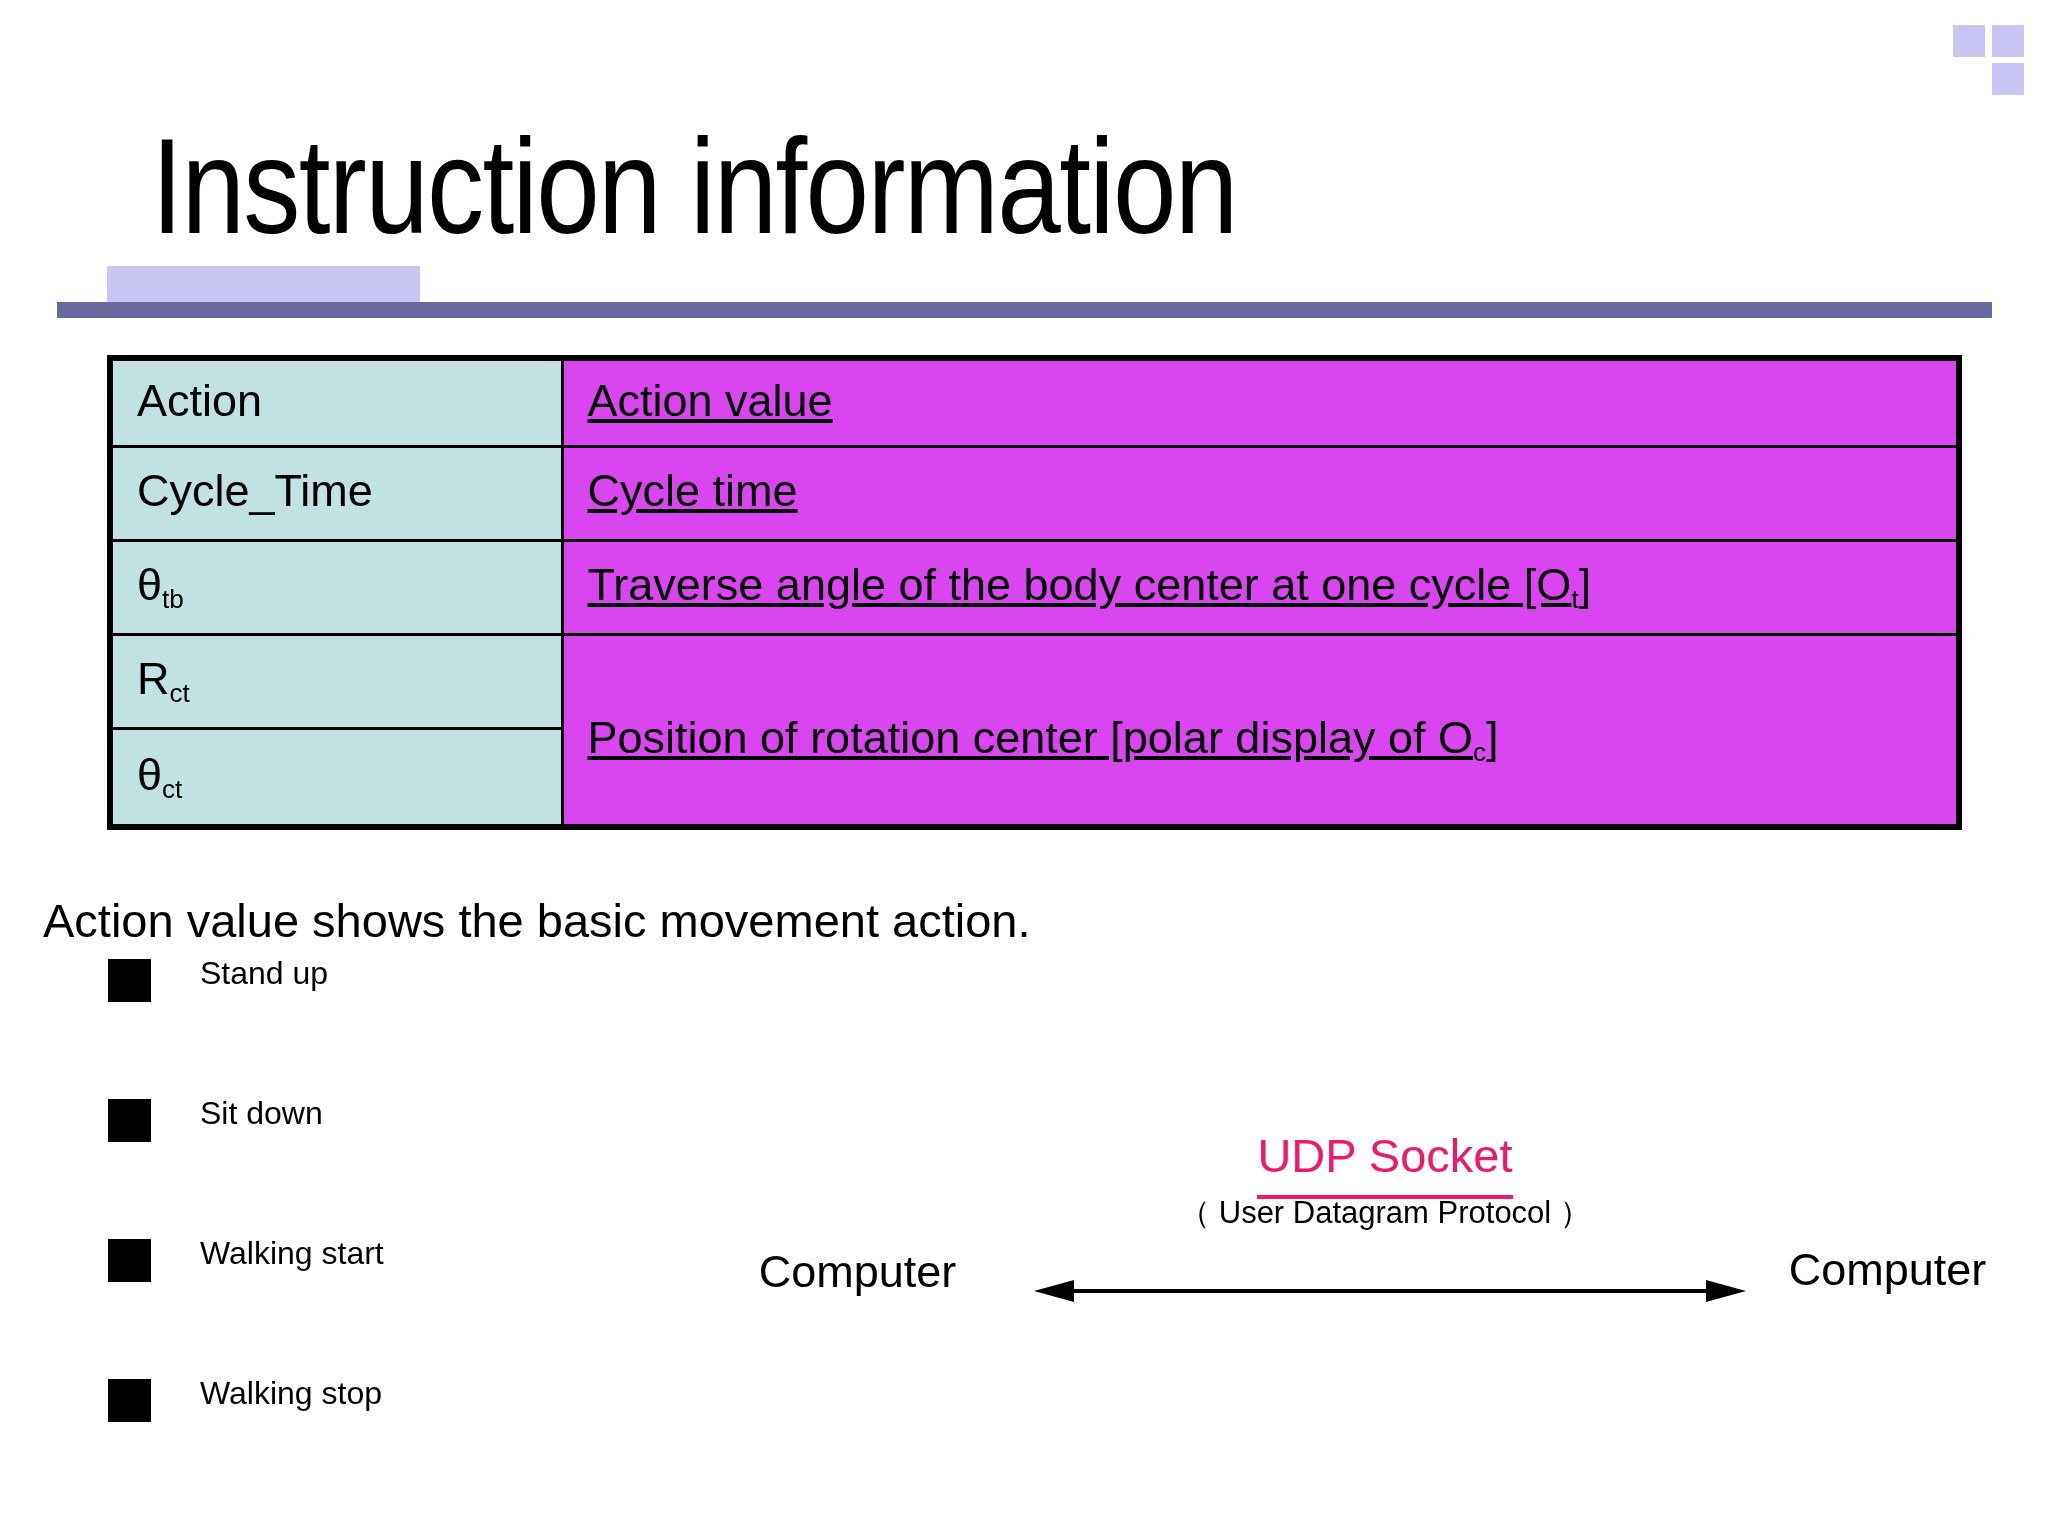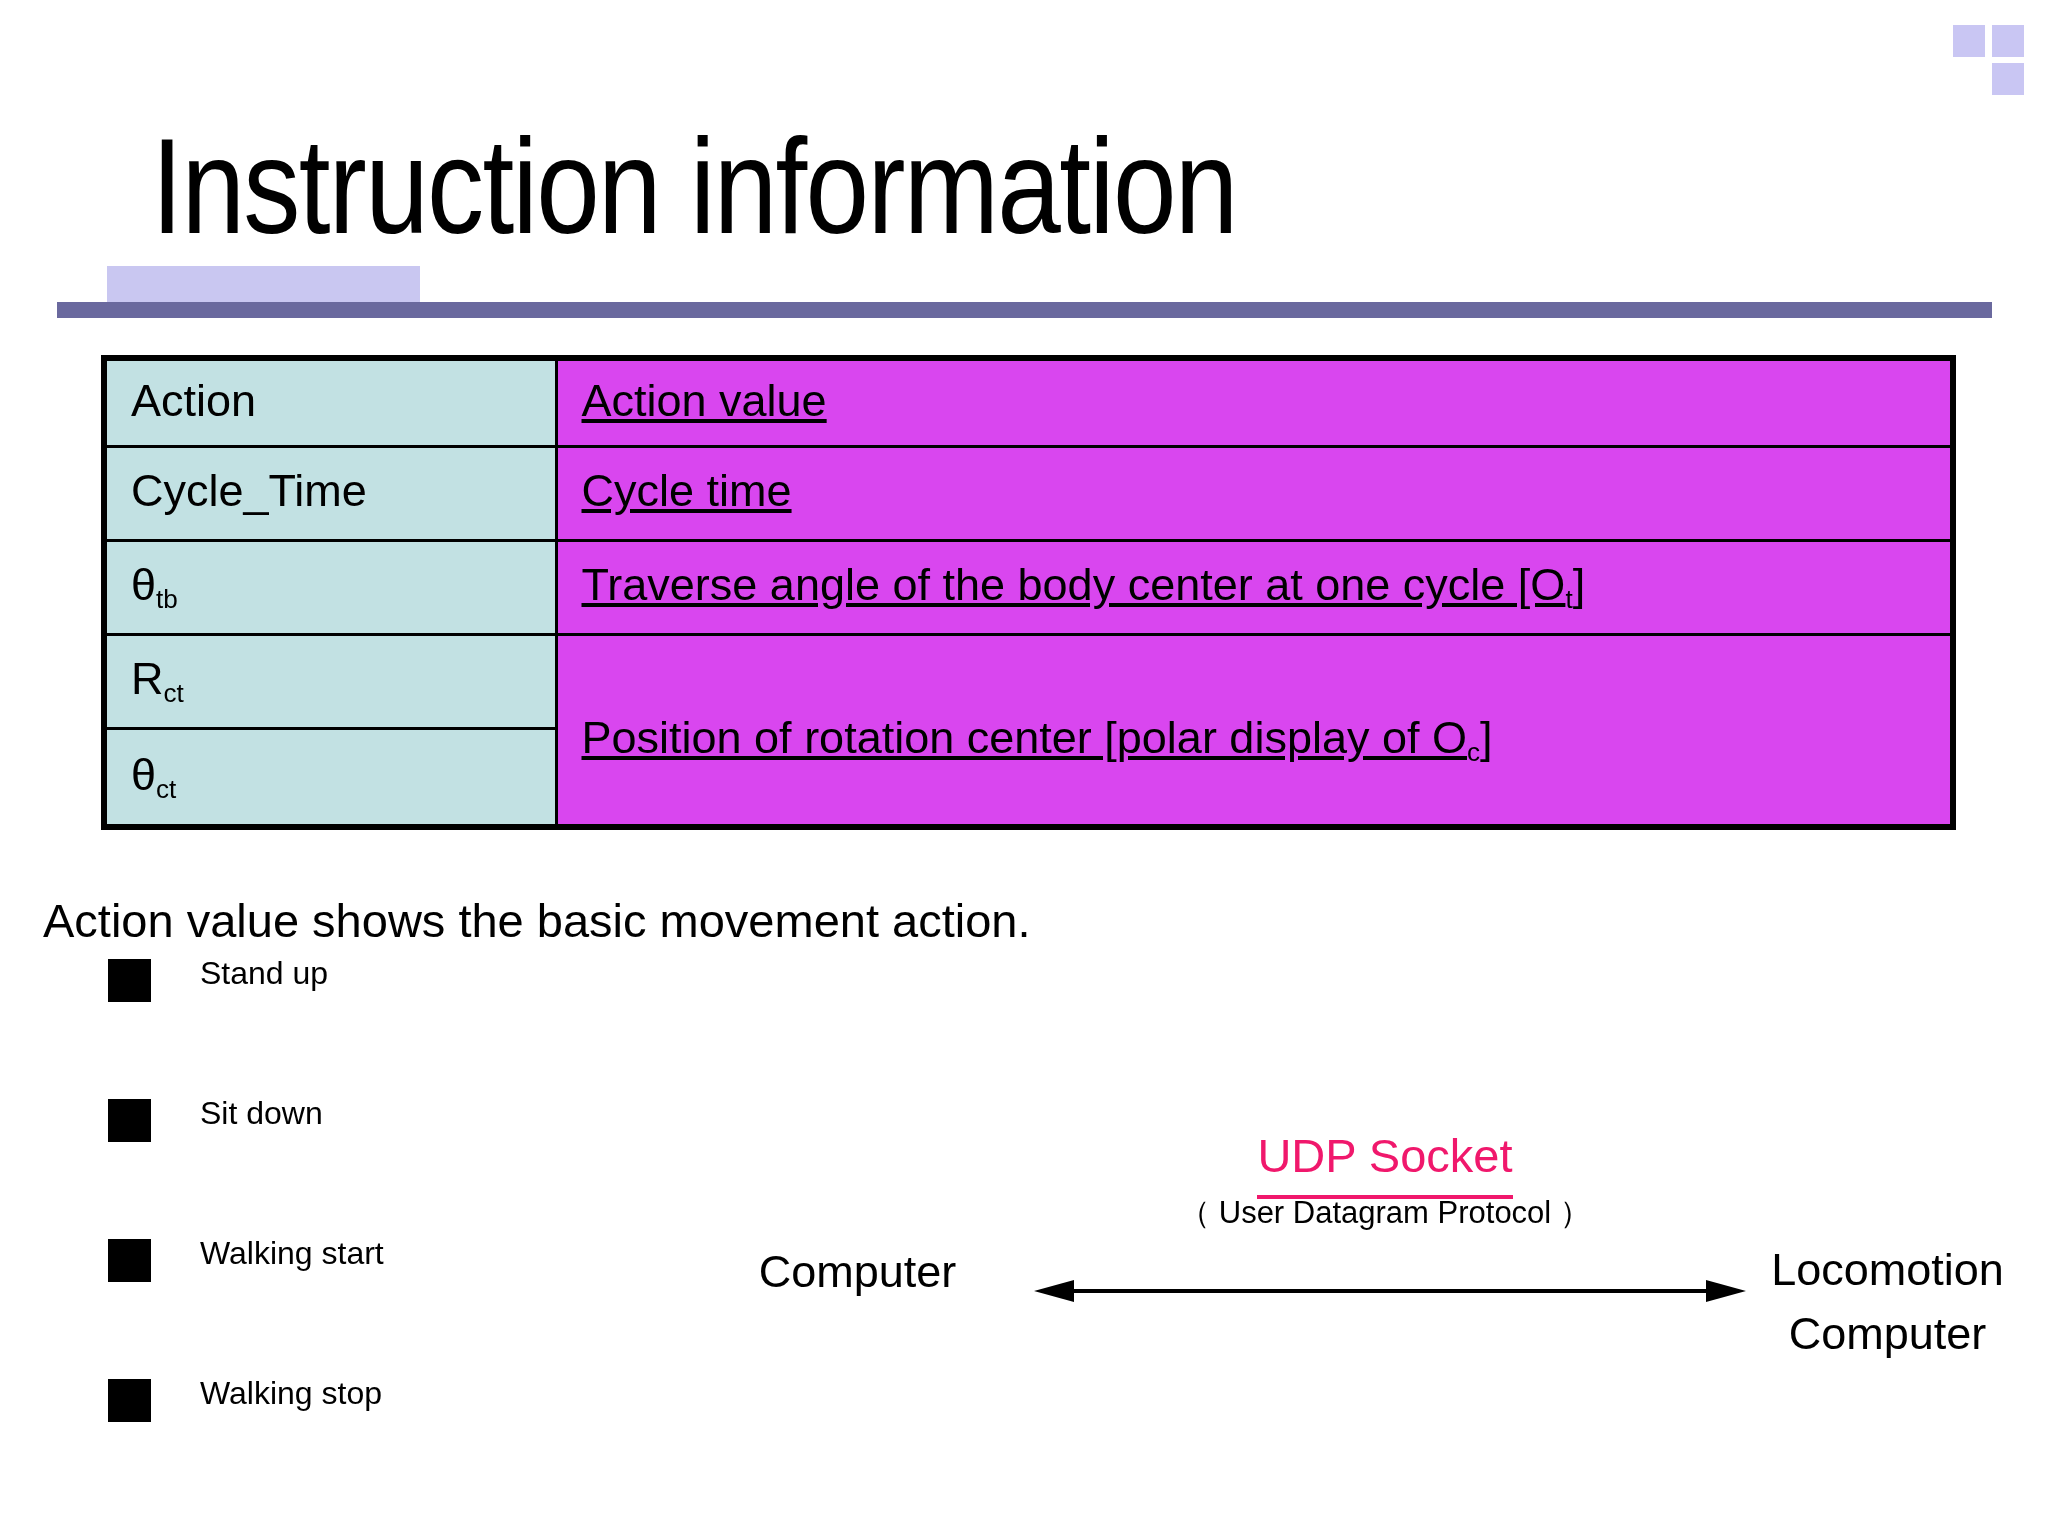--- a/index.html
+++ b/index.html
@@ -50,21 +50,21 @@
   .divider-bar {
     position: absolute;
     left: 57px; top: 302px;
     width: 1935px; height: 16px;
     background: #6a699e;
   }
 
   
   .info-table {
     position: absolute;
-    left: 101px; top: 355px;
+    left: 107px; top: 355px;
     width: 1855px;
     border-collapse: collapse;
     table-layout: fixed;
     border: 6px solid #000000;
     font-size: 45px;
   }
   .info-table td {
     border: 3px solid #000000;
     padding-left: 24px;
     padding-right: 10px;
@@ -221,16 +221,15 @@
     <div>Computer</div>
   </div>
 
   <svg class="arrow-svg" width="716" height="40" viewBox="0 0 716 40">
     <line x1="30" y1="20" x2="686" y2="20" stroke="#000000" stroke-width="4"></line>
     <polygon points="2,20 42,9 42,31" fill="#000000"></polygon>
     <polygon points="714,20 674,9 674,31" fill="#000000"></polygon>
   </svg>
 
   <div class="node node-right">
-    <div>Locomotion</div>
     <div>Computer</div>
   </div>
 </div>
 
 </body></html>

